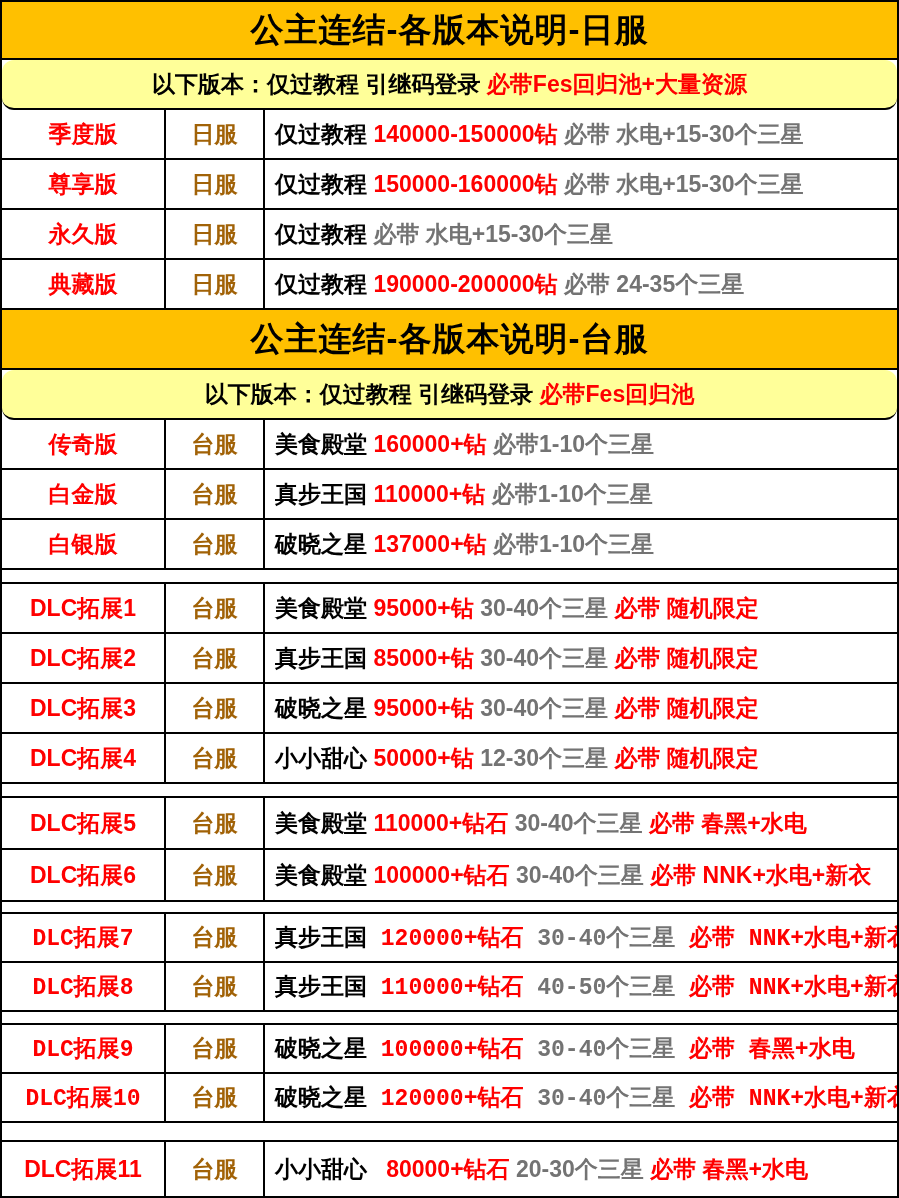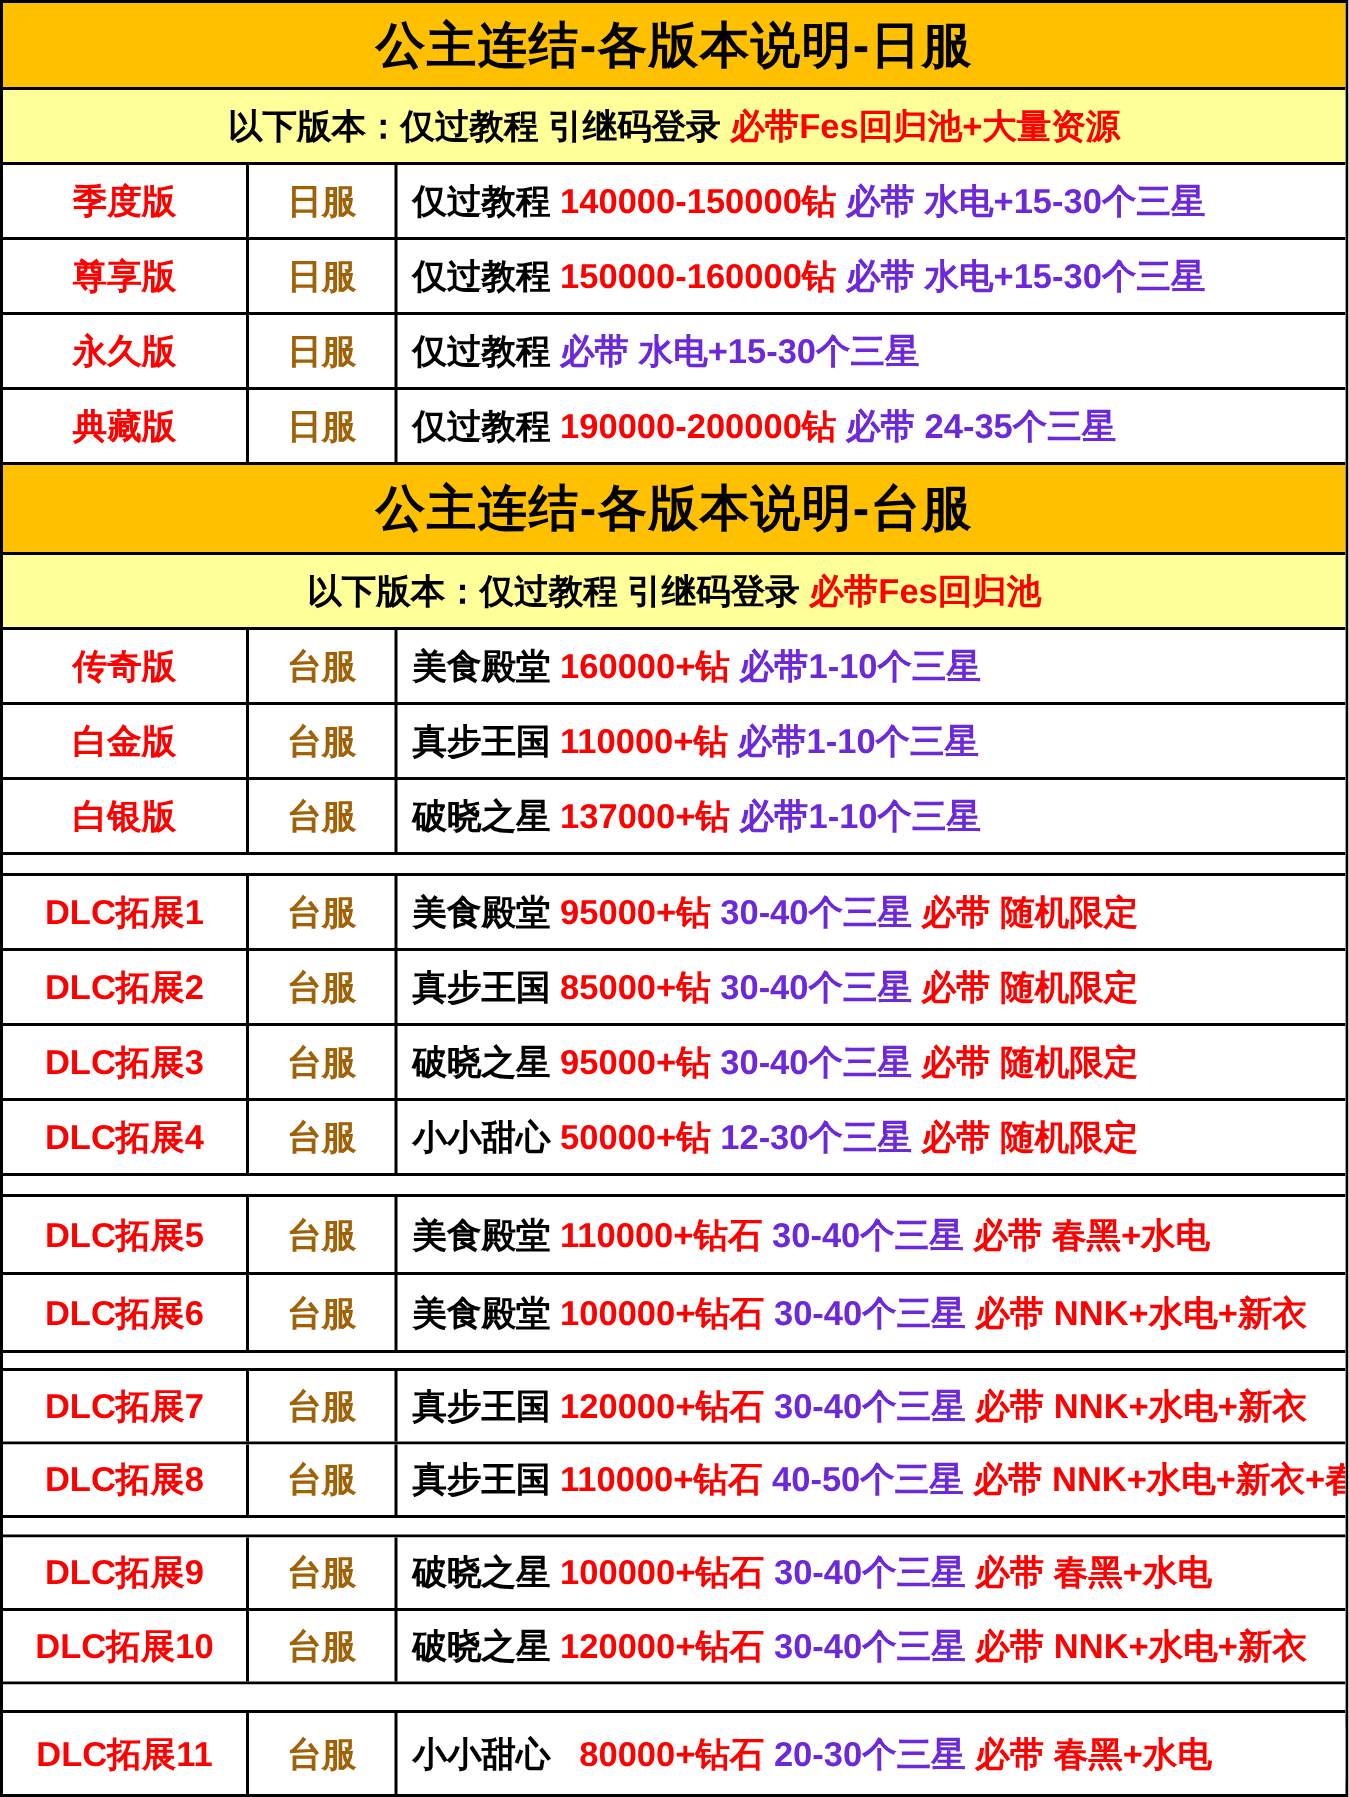--- a/index.html
+++ b/index.html
@@ -12,38 +12,38 @@
   }
   .sheet *{box-sizing:border-box;}
   .hdr{
     background:#FFC000;border-bottom:2px solid #000;
     display:flex;align-items:center;justify-content:center;
     font-size:33px;letter-spacing:1px;
   }
   .sub{
     background:#FFFF99;border-bottom:2px solid #000;
     display:flex;align-items:center;justify-content:center;
-    font-size:23px;white-space:pre;
+    font-size:23px;white-space:pre;border-radius:12px;
   }
   .r{display:flex;border-bottom:2px solid #000;font-size:23px;background:#fff;}
   .v{
     width:164px;border-right:2px solid #000;color:#FF0000;
     display:flex;align-items:center;justify-content:center;white-space:pre;
   }
   .s{
     width:99px;border-right:2px solid #000;color:#a16207;
     display:flex;align-items:center;justify-content:center;
   }
   .d{flex:1;display:flex;align-items:center;padding-left:10px;white-space:pre;overflow:hidden;}
   .p[data-color="black"]{color:#000000;}
   .p[data-color="red"]{color:#FF0000;}
-  .p[data-color="blue"]{color:#6d28d9;}
+  .p[data-color="blue"]{color:#737373;}
   .gap{background:#ffffff;border-bottom:2px solid #000;}
   .h58{height:58px;} .h60{height:60px;} .h50{height:50px;}
-  .h52{height:52px;} .h49{height:49px;}
+  .h52{height:52px;} .h49{height:49px;font-family:Liberation Mono, monospace;}
   .g14{height:14px;} .g12{height:12px;} .g13{height:13px;} .g19{height:19px;}
   .grow{flex:1;border-bottom:none;border-radius:11px;}
 </style>
 </head>
 <body>
 
 <div class="sheet">
 
   <div class="hdr h58">公主连结-各版本说明-日服</div>
 

